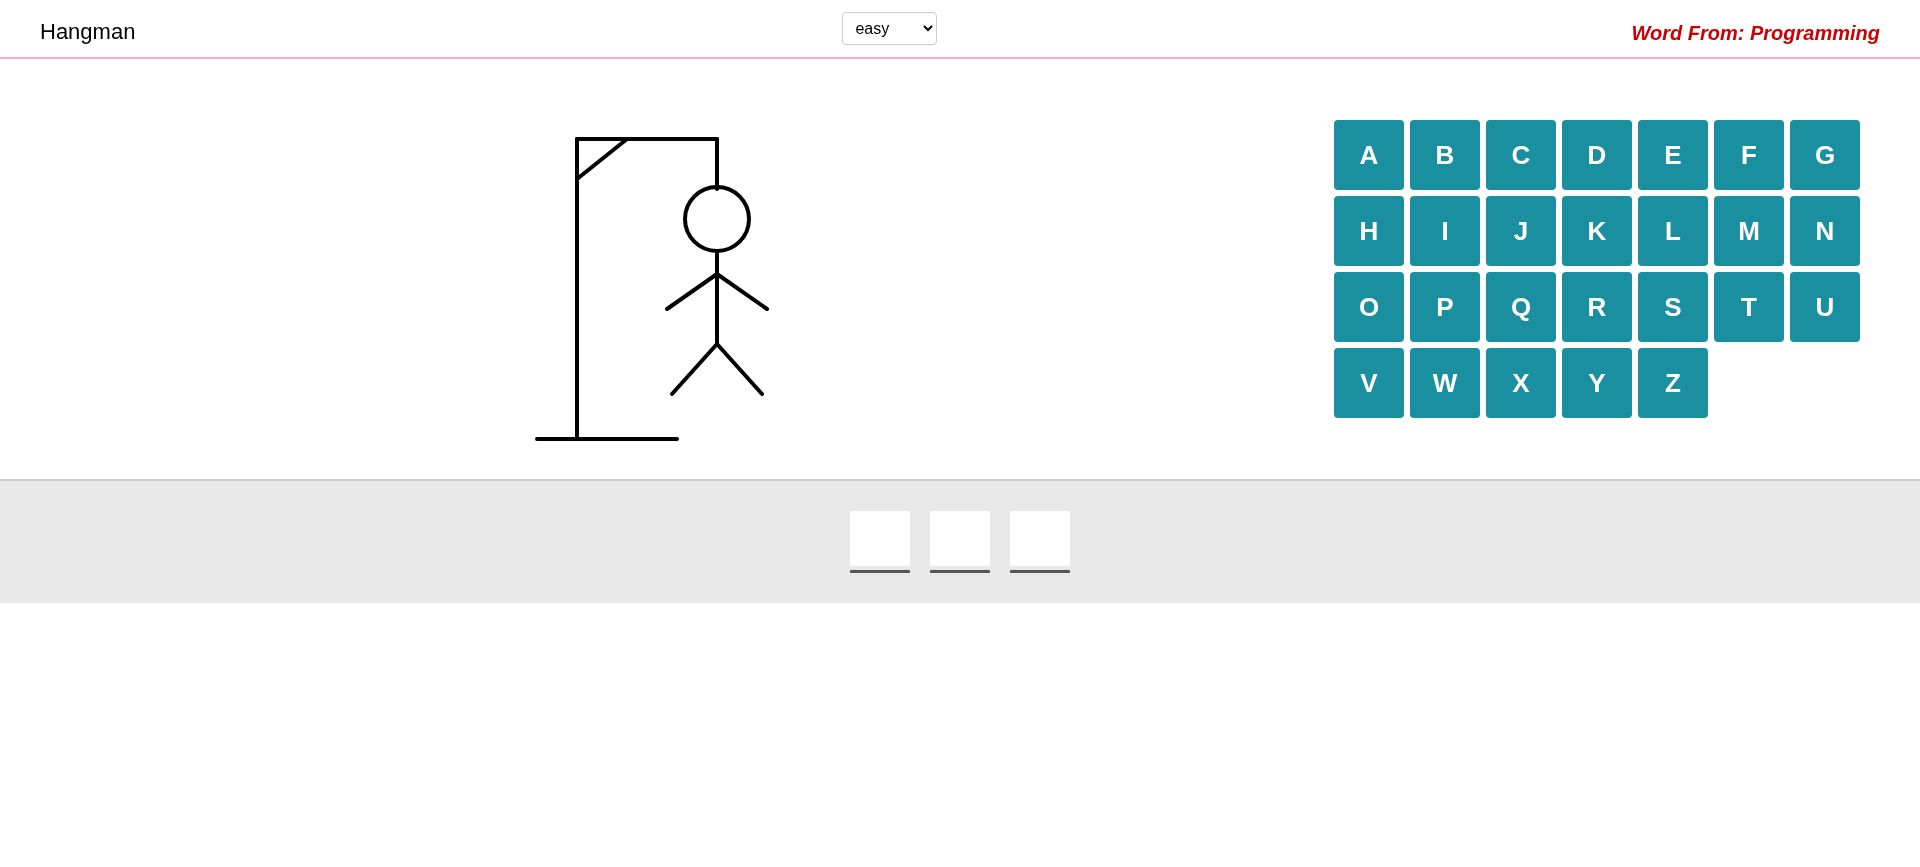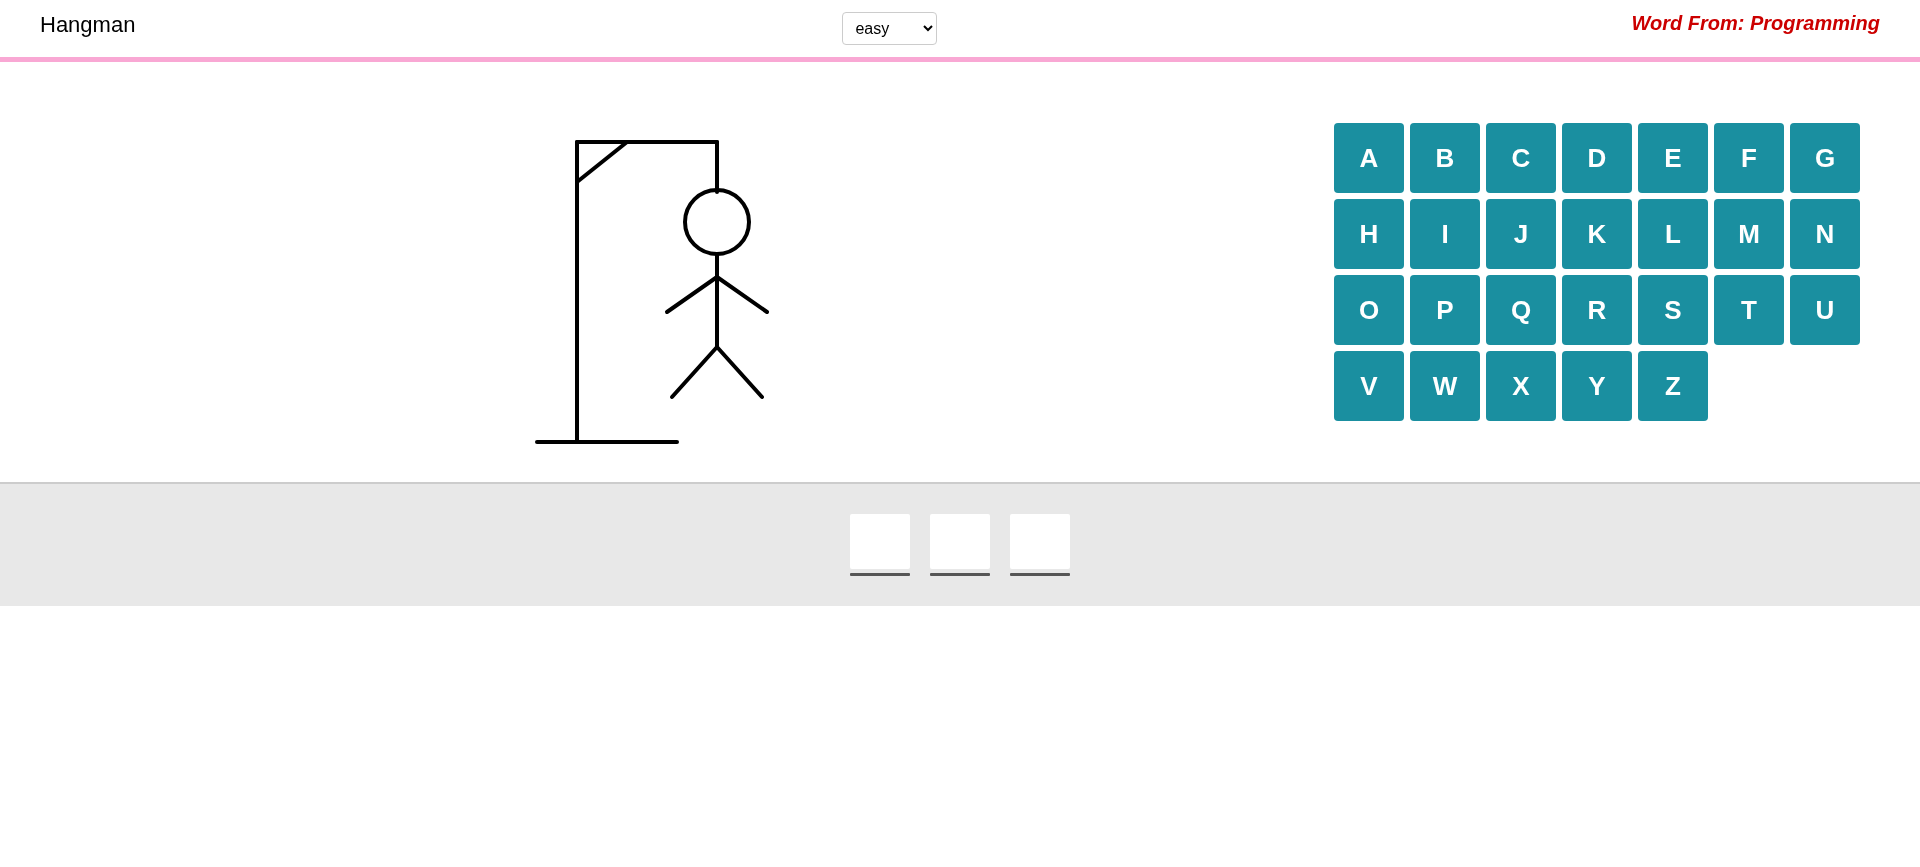--- a/index.html
+++ b/index.html
@@ -1,23 +1,23 @@
 <!DOCTYPE html>
 <html><head>
   <meta charset="utf-8">
   <style>
     * { box-sizing: border-box; margin: 0; padding: 0; }
     body { font-family: Arial, sans-serif; background: #fff; }
 
     header {
       display: flex;
-      align-items: flex-start;
+      align-items: flex-end;
       justify-content: space-between;
       padding: 12px 40px;
-      border-bottom: 5px solid #f9a8d4;
+      border-bottom: 2px solid #f9a8d4;
     }
 
     .app-title {
       font-size: 22px;
       font-weight: normal;
       color: #000;
     }
 
     .difficulty-select {
       padding: 6px 8px;

